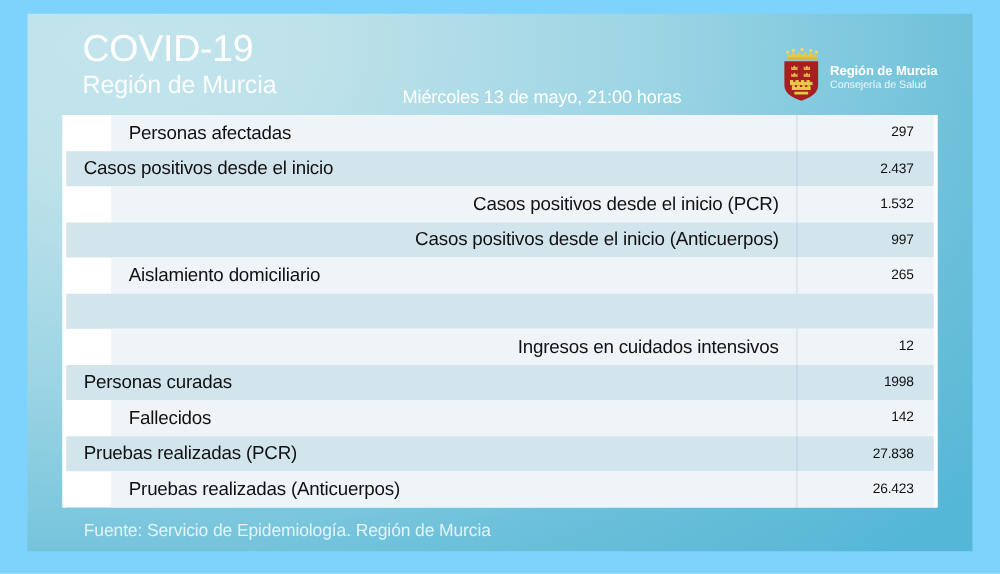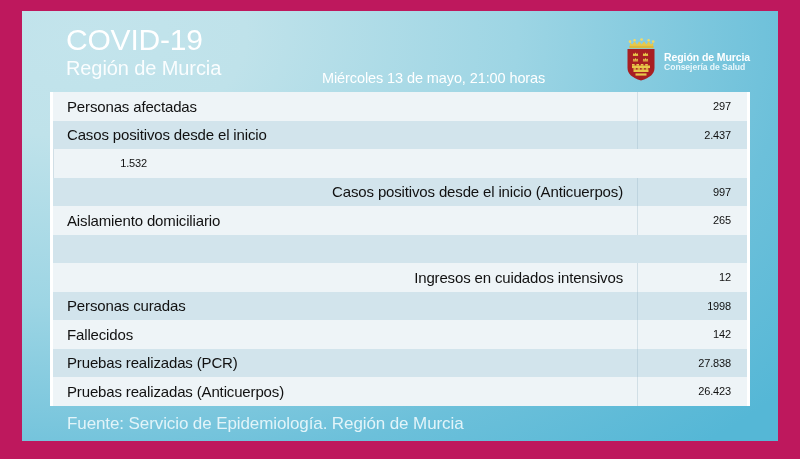--- a/index.html
+++ b/index.html
@@ -14,21 +14,21 @@
     overflow: hidden;
     font-family: "Liberation Sans", sans-serif;
     -webkit-font-smoothing: antialiased;
   }
 
   
   .frame {
     position: absolute;
     left: 0; top: 0;
     width: 800px; height: 459px;
-    background: #be185d;
+    background: #7dd3fc;
     box-sizing: border-box;
   }
 
   
   .card {
     position: absolute;
     left: 22px;
     top: 11px;
     width: 756px;
     height: 430px;
@@ -98,21 +98,21 @@
     display: block;
     font-size: 10.5px;
     font-weight: bold;
     color: #ffffff;
     letter-spacing: -0.1px;
     white-space: nowrap;
   }
   .logo-text .l2 {
     display: block;
     font-size: 8.6px;
-    font-weight: 700;
+    font-weight: 400;
     color: #e9f7fb;
     letter-spacing: -0.05px;
     white-space: nowrap;
   }
 
   
   .table {
     position: absolute;
     left: 28px;
     top: 81px;
@@ -123,21 +123,21 @@
     border-left: 3px solid #ffffff;
     border-right: 3px solid #ffffff;
   }
   .row {
     position: relative;
     height: 28.5px;
     display: flex;
     align-items: center;
     box-sizing: border-box;
   }
-  .row.even { background: #eef4f7; }
+  .row.even { background: #eef4f7; margin-left: 36px; }
   .row.odd  { background: #d2e4ec; }
 
   .row-label {
     flex: 1 1 auto;
     padding-left: 14px;
     padding-right: 10px;
     font-size: 15px;
     color: #111111;
     letter-spacing: -0.15px;
     white-space: nowrap;
@@ -165,21 +165,21 @@
     position: absolute;
     left: 28px;
     bottom: 0;
     width: 700px;
     height: 35px;
     display: flex;
     align-items: center;
   }
   .footer-text {
     padding-left: 17px;
-    font-size: 17px;
+    font-size: 14px;
     color: #e2f4f9;
     letter-spacing: -0.1px;
     white-space: nowrap;
   }
 </style>
 </head>
 <body>
 
 <div class="frame">
   <div class="card">
@@ -245,20 +245,21 @@
     <div class="table" id="stats-table">
         <div class="row even">
           <div class="row-label">Personas afectadas</div>
           <div class="row-value">297</div>
         </div>
         <div class="row odd">
           <div class="row-label">Casos positivos desde el inicio</div>
           <div class="row-value">2.437</div>
         </div>
         <div class="row even indent">
+          <div class="row-label">Casos positivos desde el inicio (PCR)</div>
           <div class="row-value">1.532</div>
         </div>
         <div class="row odd indent">
           <div class="row-label">Casos positivos desde el inicio (Anticuerpos)</div>
           <div class="row-value">997</div>
         </div>
         <div class="row even">
           <div class="row-label">Aislamiento domiciliario</div>
           <div class="row-value">265</div>
         </div>

